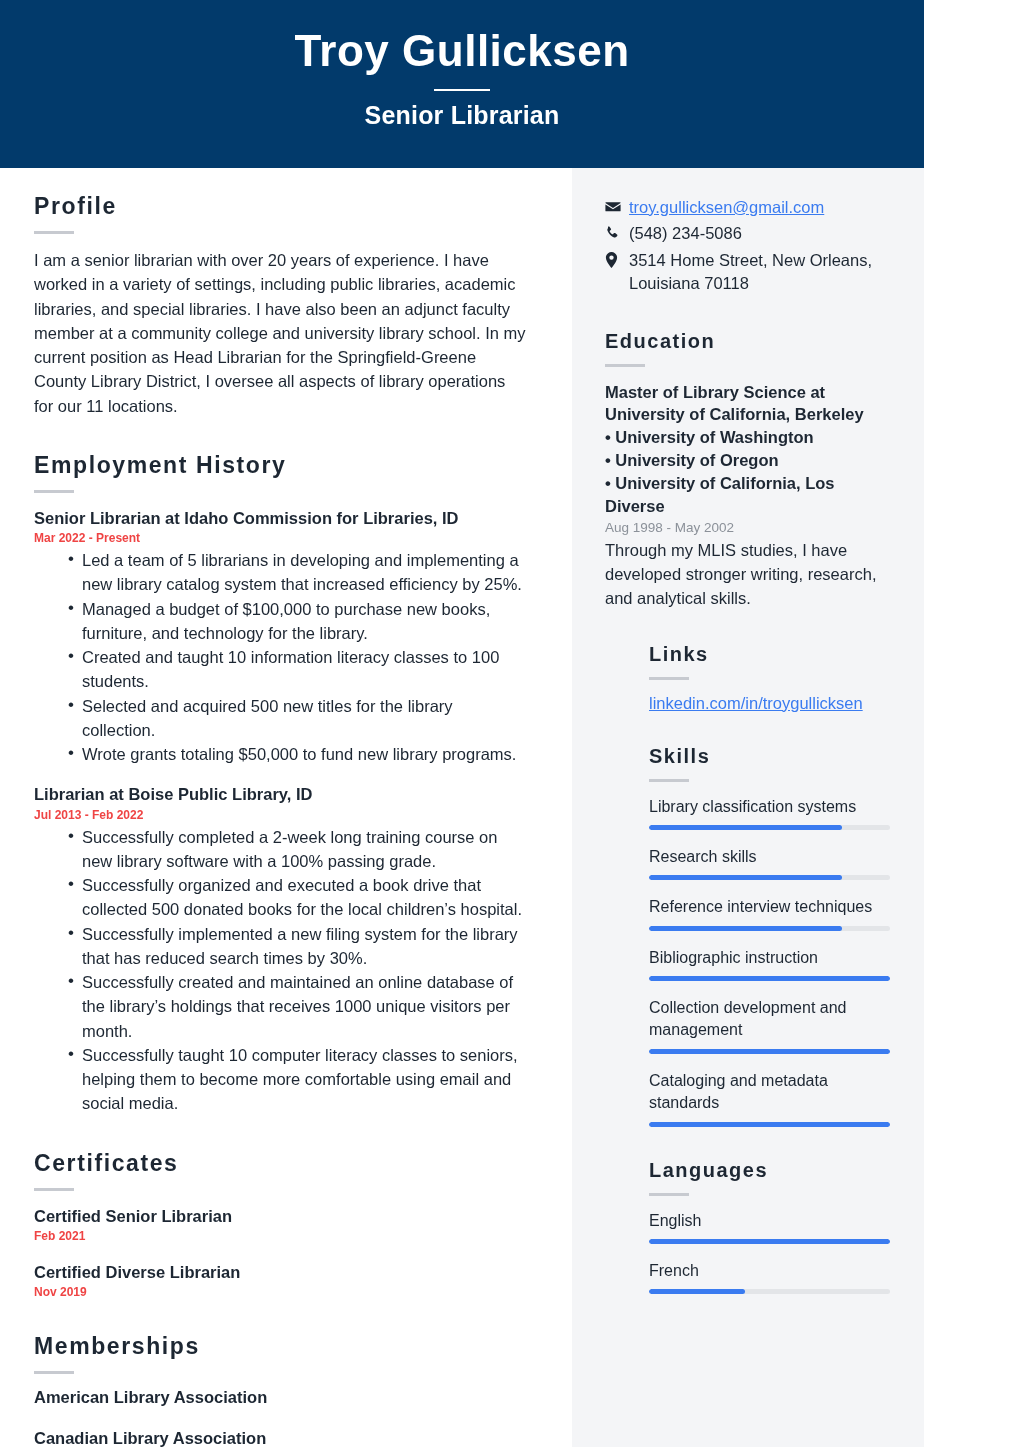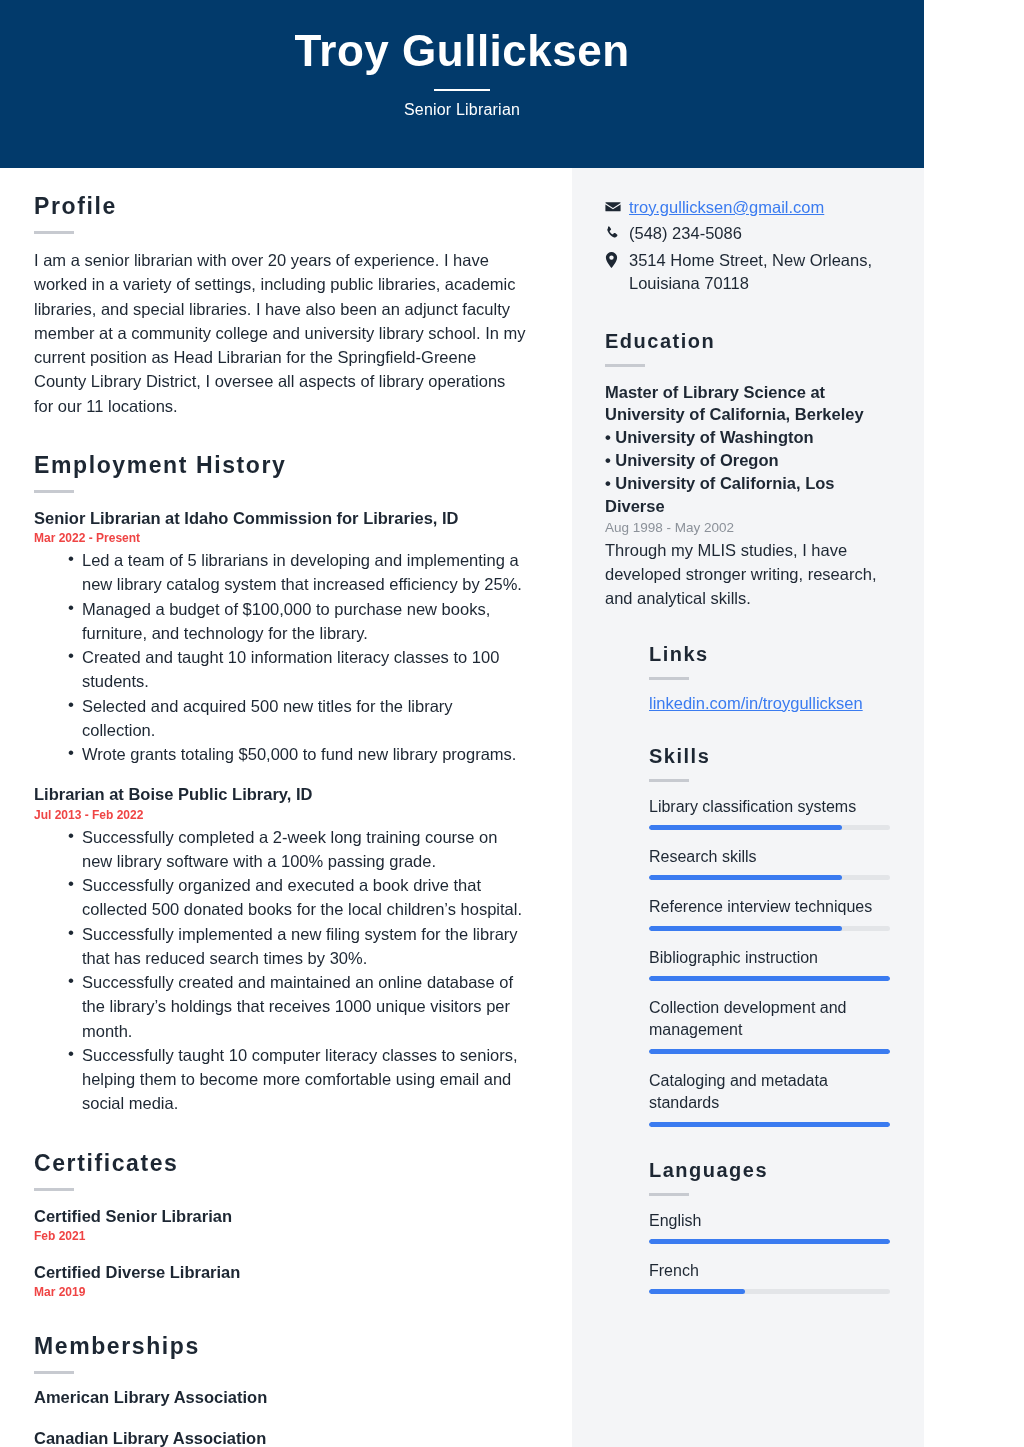--- a/index.html
+++ b/index.html
@@ -32,22 +32,22 @@
     letter-spacing: 0.5px;
     line-height: 1.15;
   }
   .header .rule {
     width: 56px;
     height: 2px;
     background: #ffffff;
     margin: 12px auto 10px auto;
   }
   .header .job-title {
-    font-size: 16px;
-    font-weight: 400;
+    font-size: 25px;
+    font-weight: 700;
     letter-spacing: 0.2px;
   }
 
   
   .body-wrap {
     display: flex;
     height: 1279px;
     align-items: stretch;
   }
   .main-col {
@@ -249,21 +249,21 @@
       <div class="section-block">
         <h2 class="section-title">Certificates</h2>
         <div class="title-rule"></div>
         <div id="certs-container">
             <div class="cert-item">
               <div class="entry-title">Certified Senior Librarian</div>
               <div class="entry-date">Feb 2021</div>
             </div>
             <div class="cert-item">
               <div class="entry-title">Certified Diverse Librarian</div>
-              <div class="entry-date">Mar 2019</div>
+              <div class="entry-date">Nov 2019</div>
             </div>
           </div>
       </div>
 
       <div class="section-block">
         <h2 class="section-title">Memberships</h2>
         <div class="title-rule"></div>
         <div id="members-container">
             <div class="member-item">American Library Association</div>
             <div class="member-item">Canadian Library Association</div>

